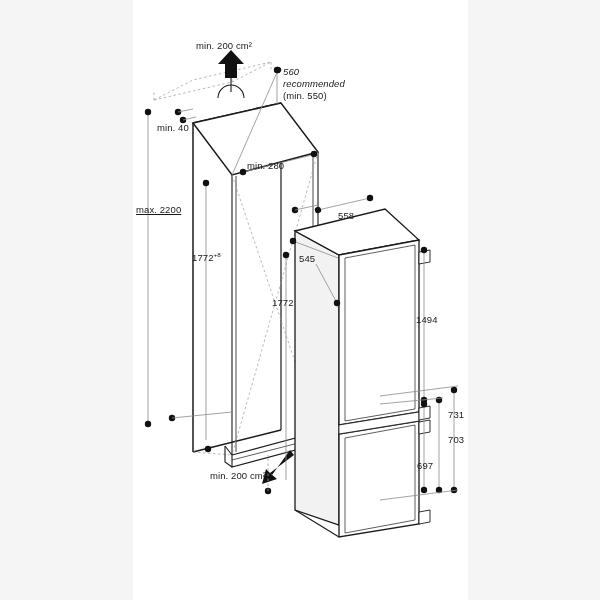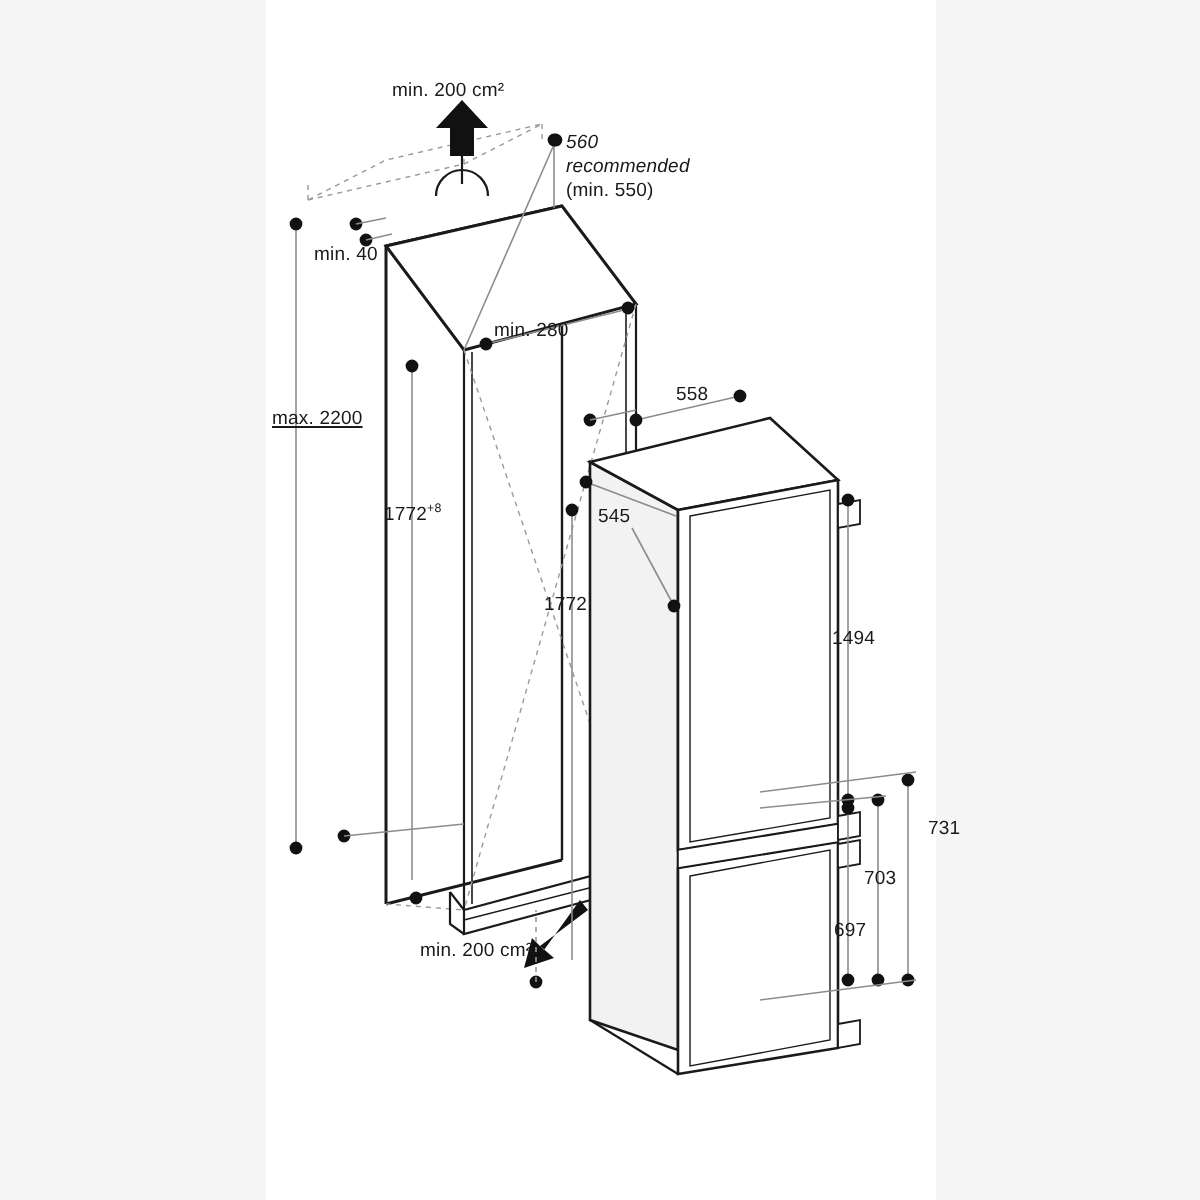--- a/index.html
+++ b/index.html
@@ -193,23 +193,23 @@
     </g>
   </svg>
 
   <div class="lbl" style="left:196px; top:40px;">min. 200 cm²</div>
   <div class="lbl" style="left:283px; top:66px;font-style:italic;">560</div>
   <div class="lbl" style="left:283px; top:78px;font-style:italic;">recommended</div>
   <div class="lbl" style="left:283px; top:90px;">(min. 550)</div>
   <div class="lbl" style="left:157px; top:122px;">min. 40</div>
   <div class="lbl" style="left:247px; top:160px;">min. 280</div>
   <div class="lbl" style="left:136px; top:204px;text-decoration:underline;">max. 2200</div>
-  <div class="lbl" style="left:322px; top:192px;padding-left:16px;">558</div>
+  <div class="lbl" style="left:322px; top:210px;padding-left:16px;">558</div>
   <div class="lbl" style="left:192px; top:252px;"><span>1772</span><sup>+8</sup></div>
   <div class="lbl" style="left:299px; top:253px;">545</div>
   <div class="lbl" style="left:272px; top:297px;">1772</div>
   <div class="lbl" style="left:416px; top:314px;">1494</div>
-  <div class="lbl" style="left:464px; top:409px;">731</div>
-  <div class="lbl" style="left:432px; top:434px;">703</div>
+  <div class="lbl" style="left:448px; top:409px;">731</div>
+  <div class="lbl" style="left:448px; top:434px;">703</div>
   <div class="lbl" style="left:417px; top:460px;">697</div>
   <div class="lbl" style="left:210px; top:470px;">min. 200 cm²</div>
 
 </div>
 
 </body></html>

